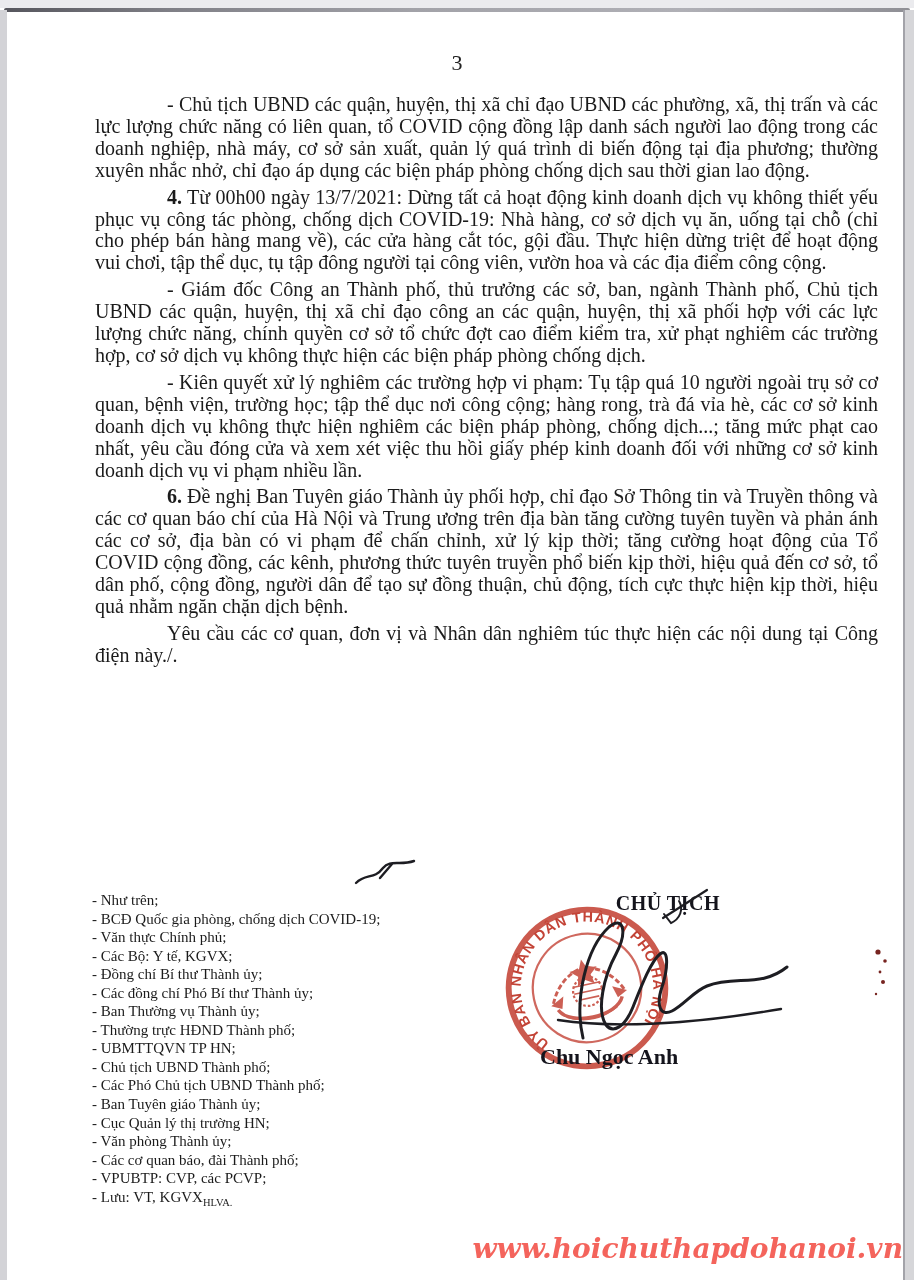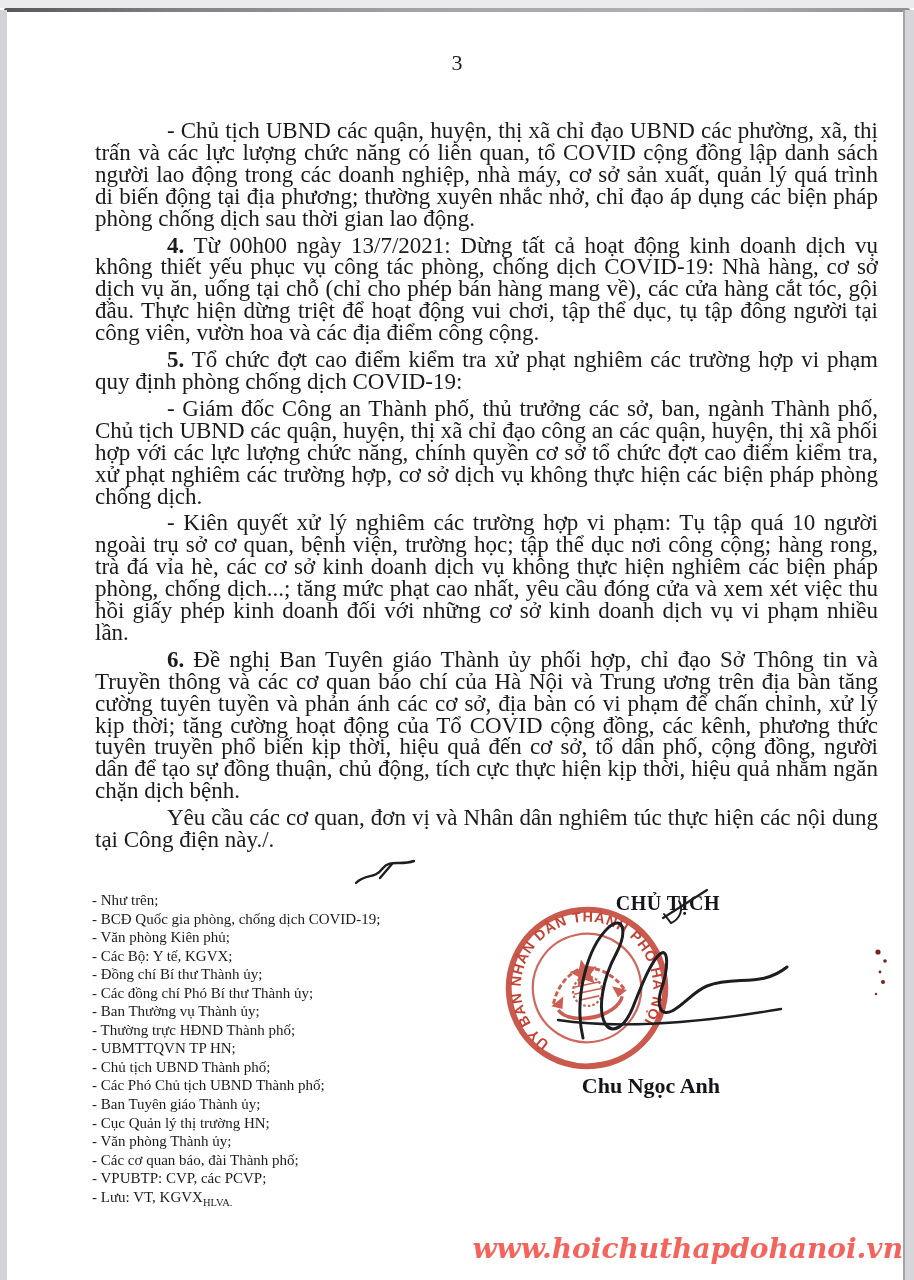--- a/index.html
+++ b/index.html
@@ -14,39 +14,39 @@
   .edge-topline{position:absolute;left:4px;top:8px;width:906px;height:4px;
     background:linear-gradient(to right,#56565d,#7f7f86 18%,#a2a2a8 45%,#b0b0b6 75%,#8f8f95 100%);
     border-radius:3px;}
   .edge-left{position:absolute;left:0;top:10px;width:7px;height:1270px;background:#d3d3d7;}
   .edge-right{position:absolute;left:903px;top:10px;width:11px;height:1270px;background:#d6d6d9;border-left:2px solid #a3a3a9;box-sizing:border-box;}
   .page-number{
     position:absolute;left:8px;top:50px;width:898px;text-align:center;
     font-size:22px;color:#222;
   }
   .content{
-    position:absolute;left:95px;top:120px;width:783px;
-    font-size:23px;line-height:21.9px;text-align:justify;
+    position:absolute;left:95px;top:94px;width:783px;
+    font-size:20px;line-height:21.9px;text-align:justify;
   }
   .content p{margin:0 0 5px 0;text-indent:72px;}
   .content p b{font-weight:bold;}
   .closing-flourish{position:absolute;left:350px;top:853px;}
   .recipients{
     position:absolute;left:92px;top:891px;width:420px;
   }
   .recip-title{font-size:17.5px;font-weight:bold;font-style:italic;margin-bottom:2px;}
   .recip-item{font-size:15px;line-height:18.55px;white-space:nowrap;}
   .luu-sub{font-size:10.5px;}
   .sig-title{
     position:absolute;left:560px;top:892px;width:160px;text-align:right;
     font-size:20px;font-weight:bold;letter-spacing:0.5px;color:#14141c;
   }
   .sig-name{
-    position:absolute;left:540px;top:1044px;width:180px;text-align:right;
-    font-size:22px;font-weight:bold;color:#14141c;margin-top:29px;
+    position:absolute;left:540px;top:1044px;width:180px;text-align:left;
+    font-size:22px;font-weight:bold;color:#14141c;
   }
   .seal-svg{position:absolute;left:501px;top:902px;opacity:0.93;}
   .seal-stroke{fill:none;stroke:var(--seal,#bf3527);}
   .seal-fill{fill:var(--seal,#bf3527);stroke:none;}
   .seal-ringtext{fill:var(--seal,#bf3527);font-family:"Liberation Sans",sans-serif;font-weight:bold;font-size:16.5px;letter-spacing:1px;}
   .signature-svg{position:absolute;left:455px;top:868px;}
   .ink{fill:none;stroke:#1d1d22;stroke-linecap:round;}
   .ink-specks{position:absolute;left:868px;top:944px;}
   .speck{fill:#772420;}
   .watermark{
@@ -62,36 +62,35 @@
 <div class="edge-top"></div>
 <div class="edge-topline"></div>
 <div class="edge-left"></div>
 <div class="edge-right"></div>
 
 <div class="page-number">3</div>
 
 <div class="content">
   <p><b></b><span>- Chủ tịch UBND các quận, huyện, thị xã chỉ đạo UBND các phường, xã, thị trấn và các lực lượng chức năng có liên quan, tổ COVID cộng đồng lập danh sách người lao động trong các doanh nghiệp, nhà máy, cơ sở sản xuất, quản lý quá trình di biến động tại địa phương; thường xuyên nhắc nhở, chỉ đạo áp dụng các biện pháp phòng chống dịch sau thời gian lao động.</span></p>
   <p><b>4.</b><span> Từ 00h00 ngày 13/7/2021: Dừng tất cả hoạt động kinh doanh dịch vụ không thiết yếu phục vụ công tác phòng, chống dịch COVID-19: Nhà hàng, cơ sở dịch vụ ăn, uống tại chỗ (chỉ cho phép bán hàng mang về), các cửa hàng cắt tóc, gội đầu. Thực hiện dừng triệt để hoạt động vui chơi, tập thể dục, tụ tập đông người tại công viên, vườn hoa và các địa điểm công cộng.</span></p>
-  <p><b>5.</b><span> Tổ chức đợt cao điểm kiểm tra xử phạt nghiêm các trường hợp vi phạm quy định phòng chống dịch COVID-19:</span></p>
   <p><b></b><span>- Giám đốc Công an Thành phố, thủ trưởng các sở, ban, ngành Thành phố, Chủ tịch UBND các quận, huyện, thị xã chỉ đạo công an các quận, huyện, thị xã phối hợp với các lực lượng chức năng, chính quyền cơ sở tổ chức đợt cao điểm kiểm tra, xử phạt nghiêm các trường hợp, cơ sở dịch vụ không thực hiện các biện pháp phòng chống dịch.</span></p>
   <p><b></b><span>- Kiên quyết xử lý nghiêm các trường hợp vi phạm: Tụ tập quá 10 người ngoài trụ sở cơ quan, bệnh viện, trường học; tập thể dục nơi công cộng; hàng rong, trà đá vỉa hè, các cơ sở kinh doanh dịch vụ không thực hiện nghiêm các biện pháp phòng, chống dịch...; tăng mức phạt cao nhất, yêu cầu đóng cửa và xem xét việc thu hồi giấy phép kinh doanh đối với những cơ sở kinh doanh dịch vụ vi phạm nhiều lần.</span></p>
   <p><b>6.</b><span> Đề nghị Ban Tuyên giáo Thành ủy phối hợp, chỉ đạo Sở Thông tin và Truyền thông và các cơ quan báo chí của Hà Nội và Trung ương trên địa bàn tăng cường tuyên tuyền và phản ánh các cơ sở, địa bàn có vi phạm để chấn chỉnh, xử lý kịp thời; tăng cường hoạt động của Tổ COVID cộng đồng, các kênh, phương thức tuyên truyền phổ biến kịp thời, hiệu quả đến cơ sở, tổ dân phố, cộng đồng, người dân để tạo sự đồng thuận, chủ động, tích cực thực hiện kịp thời, hiệu quả nhằm ngăn chặn dịch bệnh.</span></p>
   <p><b></b><span>Yêu cầu các cơ quan, đơn vị và Nhân dân nghiêm túc thực hiện các nội dung tại Công điện này./.</span></p>
 </div>
 
 <svg class="closing-flourish" width="80" height="40">
   <path class="ink" stroke-width="2.4" d="M6,30 C16,20 24,27 33,15 C40,6 50,13 64,8 M30,25 l12,-14"></path>
 </svg>
 
 <div class="recipients">
   <div>
       <div class="recip-item">- Như trên;</div>
       <div class="recip-item">- BCĐ Quốc gia phòng, chống dịch COVID-19;</div>
-      <div class="recip-item">- Văn phòng Kiên phủ;</div>
+      <div class="recip-item">- Văn thực Chính phủ;</div>
       <div class="recip-item">- Các Bộ: Y tế, KGVX;</div>
       <div class="recip-item">- Đồng chí Bí thư Thành ủy;</div>
       <div class="recip-item">- Các đồng chí Phó Bí thư Thành ủy;</div>
       <div class="recip-item">- Ban Thường vụ Thành ủy;</div>
       <div class="recip-item">- Thường trực HĐND Thành phố;</div>
       <div class="recip-item">- UBMTTQVN TP HN;</div>
       <div class="recip-item">- Chủ tịch UBND Thành phố;</div>
       <div class="recip-item">- Các Phó Chủ tịch UBND Thành phố;</div>
       <div class="recip-item">- Ban Tuyên giáo Thành ủy;</div>
       <div class="recip-item">- Cục Quản lý thị trường HN;</div>

